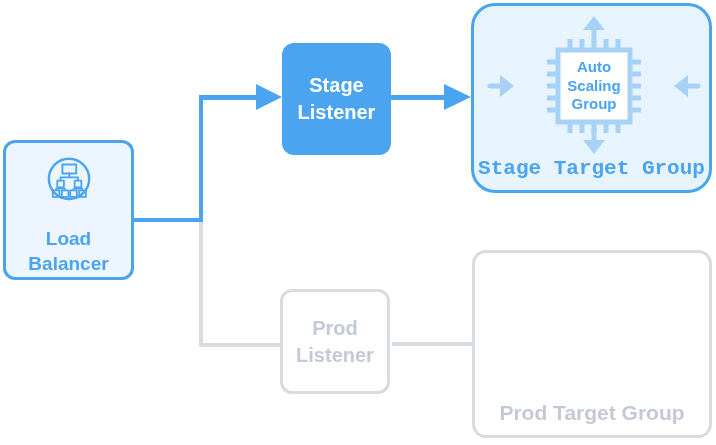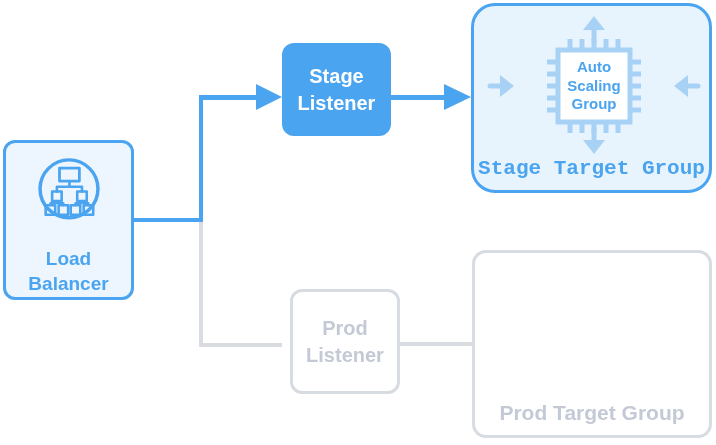--- a/index.html
+++ b/index.html
@@ -32,49 +32,49 @@
     position: absolute;
     border-radius: 12px;
     display: flex;
     flex-direction: column;
     align-items: center;
     justify-content: center;
     text-align: center;
   }
 
   .node.load-balancer {
-    left: 3px; top: 140px; width: 131px; height: 160px;
+    left: 3px; top: 140px; width: 131px; height: 140px;
     background: var(--light-blue-fill, #EDF6FE);
     border: 3px solid var(--primary-blue, #4AA4EF);
     justify-content: flex-start;
     padding-top: 13px;
     gap: 24px;
   }
   .node.load-balancer .node-label {
     color: var(--primary-blue, #4AA4EF);
     font-size: 19px;
     font-weight: 700;
     line-height: 1.35;
     padding: 0 10px;
   }
 
   .node.stage-listener {
-    left: 282px; top: 43px; width: 109px; height: 93px;
+    left: 282px; top: 43px; width: 109px; height: 112px;
     background: var(--primary-blue, #4AA4EF);
   }
   .node.stage-listener .node-label {
     color: #ffffff;
     font-size: 20px;
     font-weight: 600;
     line-height: 1.35;
     padding: 0 6px;
   }
 
   .node.prod-listener {
-    left: 290px; top: 289px; width: 110px; height: 105px;
+    left: 280px; top: 289px; width: 110px; height: 105px;
     background: #ffffff;
     border: 3px solid var(--gray-border, #D7DBE2);
     justify-content: center;
   }
   .node.prod-listener .node-label {
     color: var(--gray-text, #C4CAD5);
     font-size: 20px;
     font-weight: 600;
     line-height: 1.35;
     padding: 0 6px;

